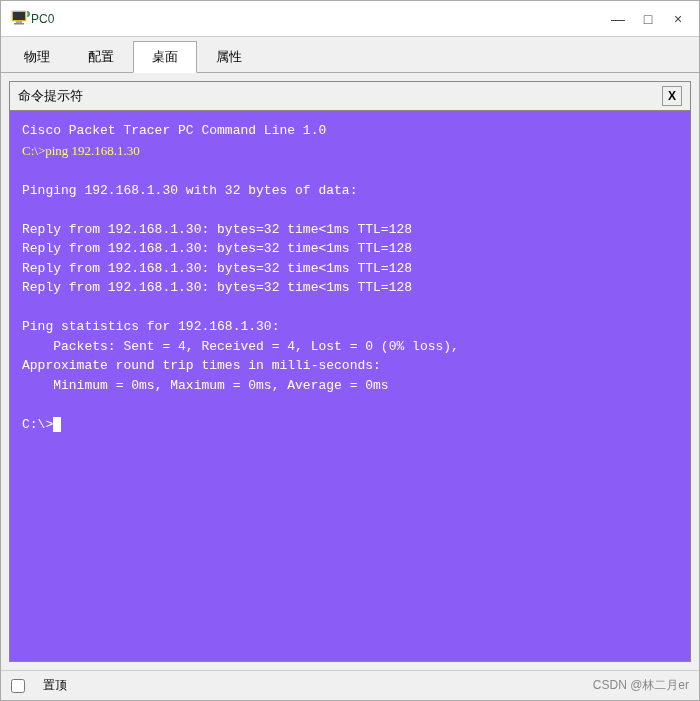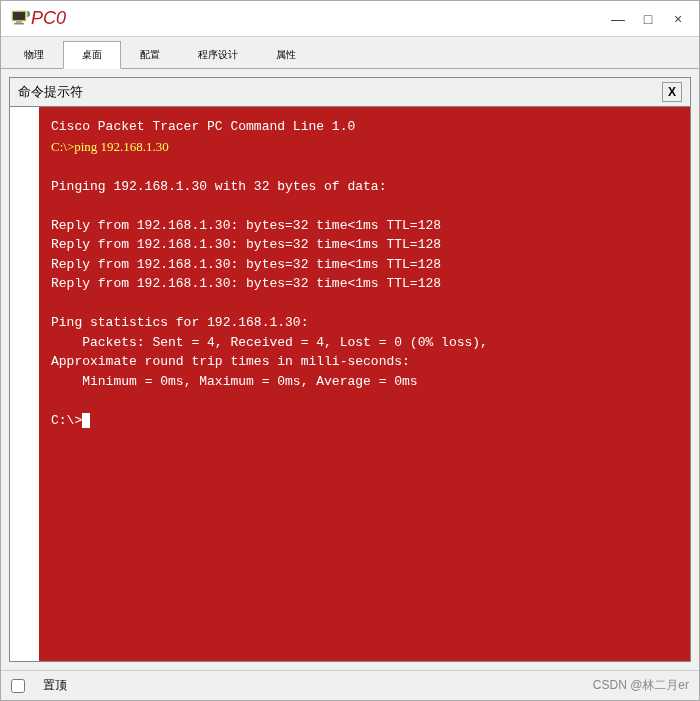--- a/index.html
+++ b/index.html
@@ -26,24 +26,23 @@
       border-bottom: 1px solid #ccc;
       display: flex;
       align-items: center;
       padding: 6px 10px;
       height: 36px;
       flex-shrink: 0;
     }
 
     .title-text {
       flex: 1;
-      font-size: 18px;
+      font-size: 12px;
       font-weight: normal;
-      color: #b91c1c;
-      font-style: italic;
+      color: #14532d;
     }
 
     .title-controls {
       display: flex;
       gap: 8px;
     }
 
     .title-btn {
       width: 22px;
       height: 22px;
@@ -60,21 +59,21 @@
     .tab-bar {
       background: #f0f0f0;
       display: flex;
       border-bottom: 1px solid #aaa;
       padding: 0 4px;
       flex-shrink: 0;
     }
 
     .tab {
       padding: 6px 18px;
-      font-size: 10px;
+      font-size: 13px;
       cursor: pointer;
       border: 1px solid transparent;
       border-bottom: none;
       margin-top: 4px;
       color: #000;
       background: #f0f0f0;
     }
 
     .tab.active {
       background: #fff;
@@ -124,28 +123,27 @@
       cursor: pointer;
       font-size: 12px;
       display: flex;
       align-items: center;
       justify-content: center;
       font-weight: bold;
     }
 
     .cmd-terminal {
       flex: 1;
-      background: #b91c1c;
+      background: #8b5cf6;
       padding: 10px 12px;
       overflow-y: auto;
       font-family: 'Courier New', Courier, monospace;
       font-size: 13px;
       color: #fff;
       line-height: 1.5;
-      margin-left: 29px;
     }
 
     .cmd-terminal pre {
       font-family: 'Courier New', Courier, monospace;
       font-size: 13px;
       color: #fff;
       white-space: pre-wrap;
     }
 
     .footer {
@@ -205,23 +203,22 @@
     <span class="title-text">PC0</span>
     <div class="title-controls">
       <button class="title-btn">—</button>
       <button class="title-btn">□</button>
       <button class="title-btn">×</button>
     </div>
   </div>
 
   <div class="tab-bar">
     <div class="tab">物理</div>
+    <div class="tab">配置</div>
     <div class="tab active">桌面</div>
-    <div class="tab">配置</div>
-    <div class="tab">程序设计</div>
     <div class="tab">属性</div>
   </div>
 
   <div class="content-area">
     <div class="cmd-panel">
 
       <div class="cmd-header">
         <span class="cmd-title">命令提示符</span>
         <button class="cmd-close-btn">X</button>
       </div>

